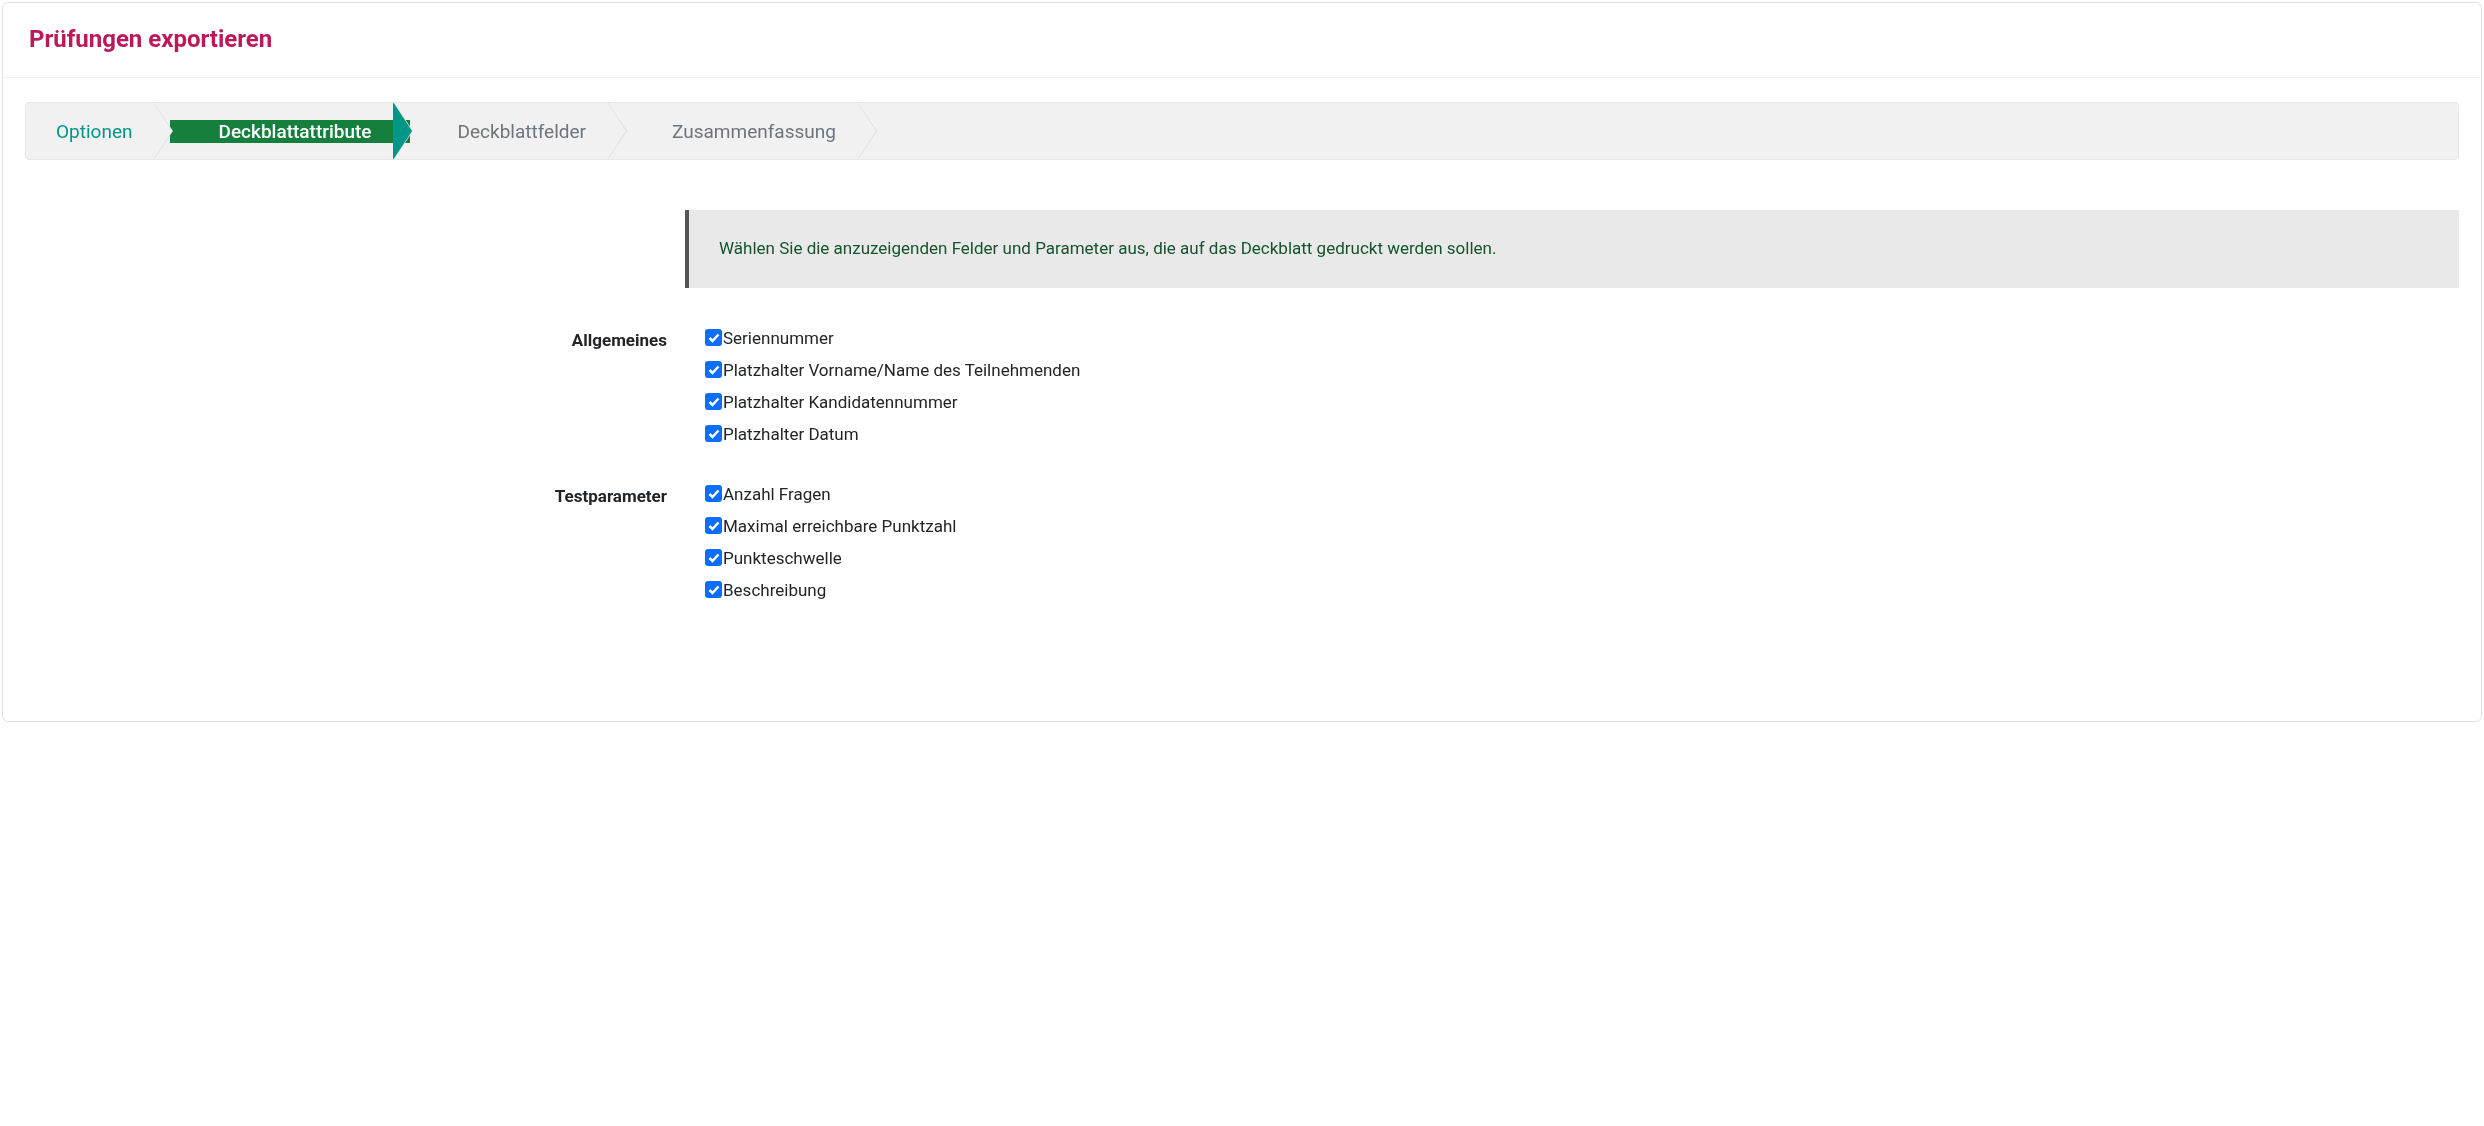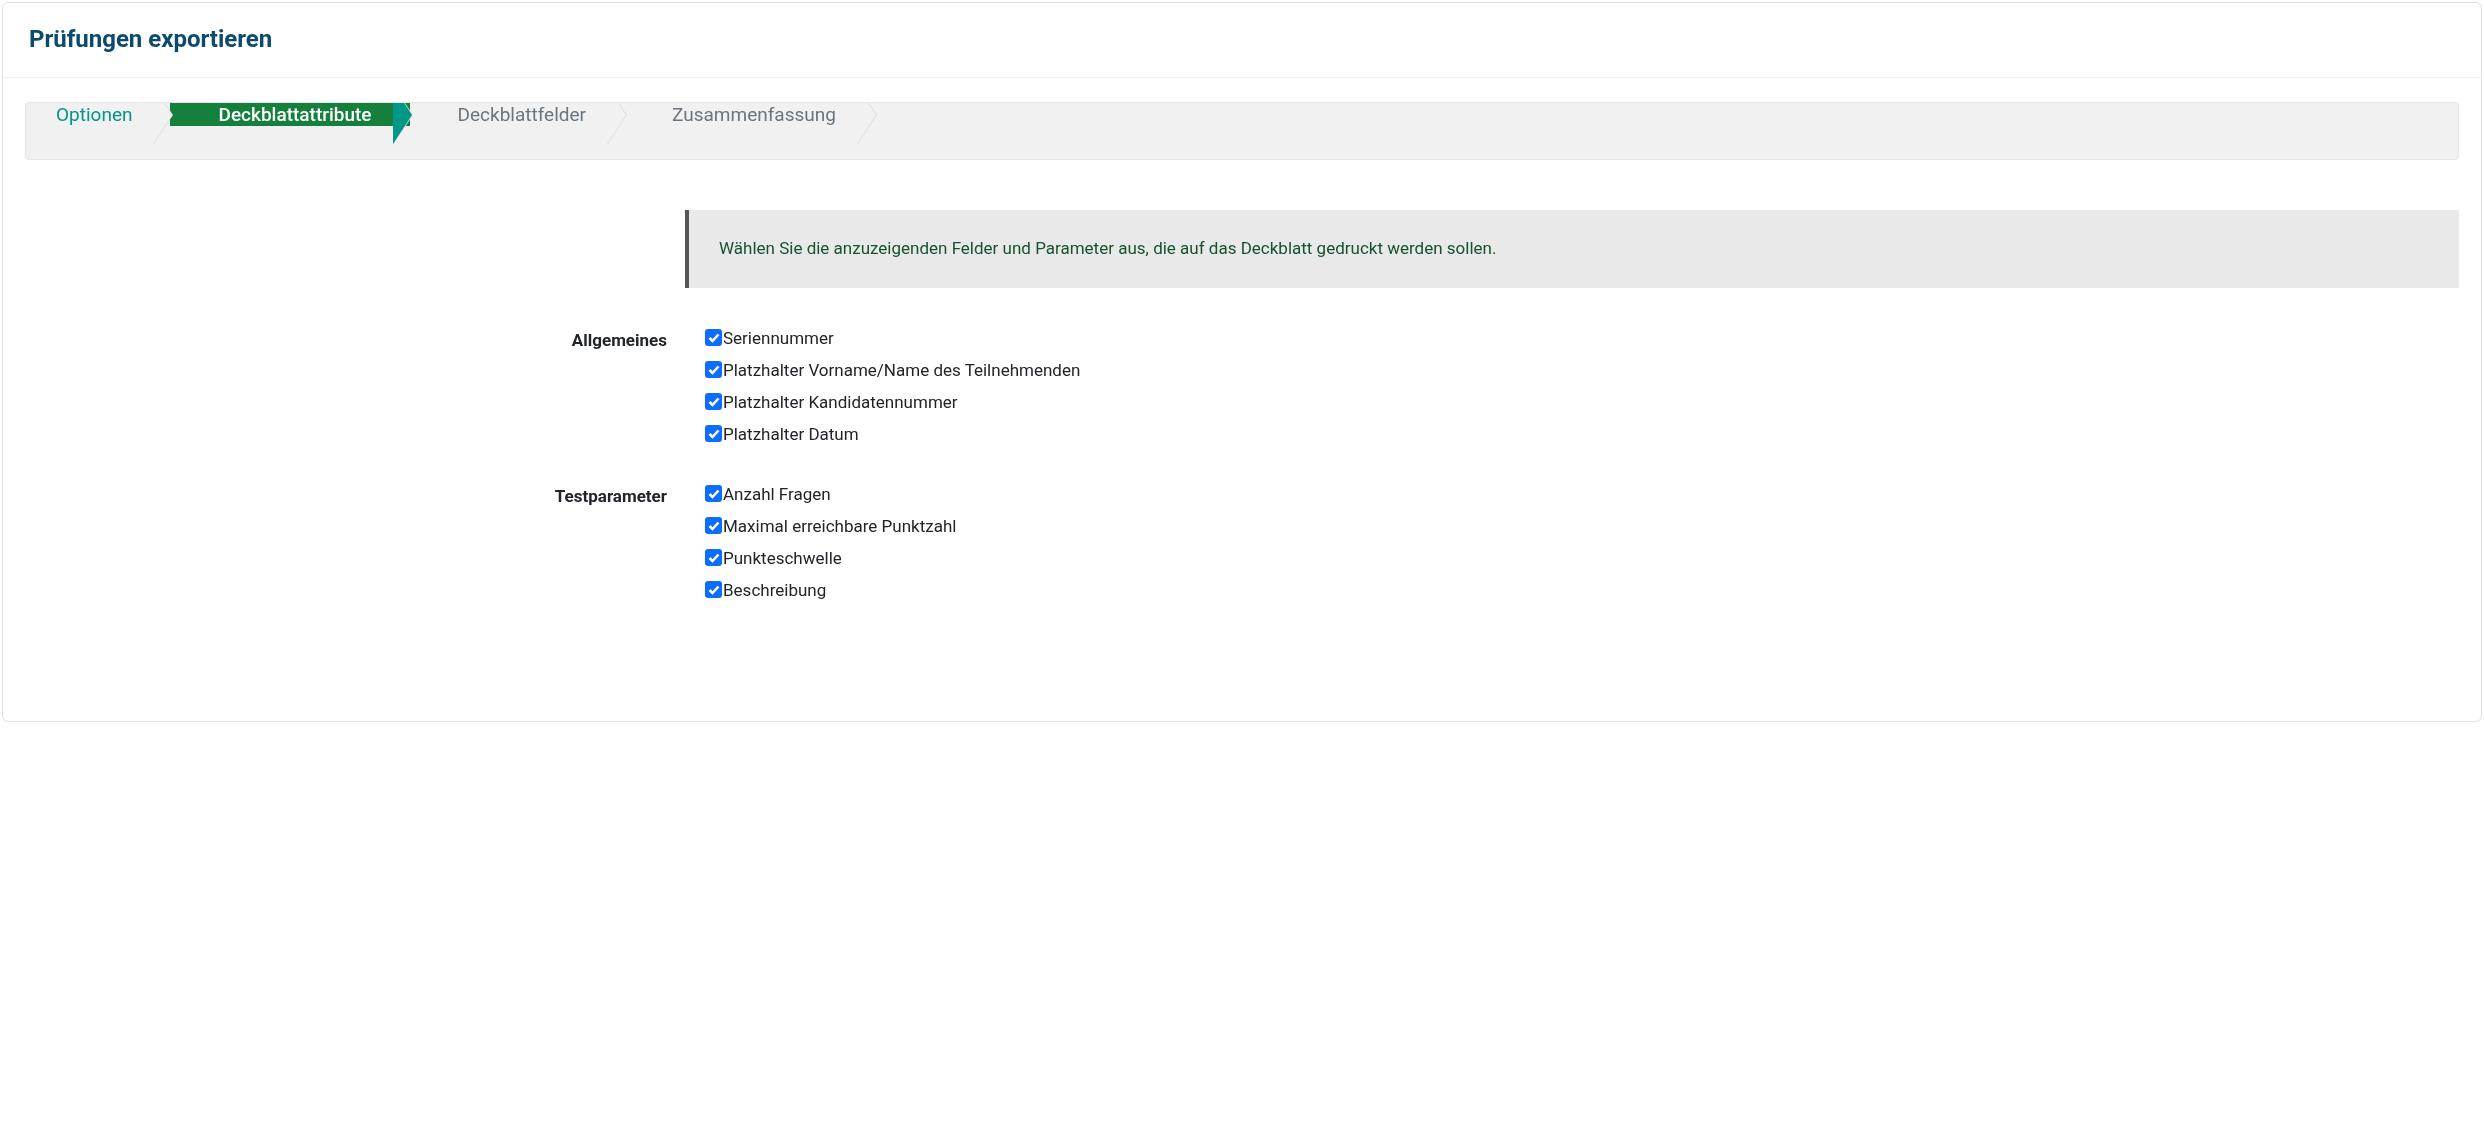--- a/index.html
+++ b/index.html
@@ -15,28 +15,28 @@
       margin: 2px;
       min-height: 720px;
     }
     .panel-header {
       padding: 22px 26px 24px;
       border-bottom: 1px solid #eef0f2;
     }
     .panel-title {
       font-size: 24px;
       font-weight: 700;
-      color: #0c4a6e;
+      color: #be185d;
     }
     .wizard-wrap {
       padding: 24px 22px 0;
     }
     .wizard {
       display: flex;
-      align-items: flex-start;
+      align-items: center;
       background: #f1f1f1;
       border: 1px solid #e4e6e8;
       border-radius: 4px;
       height: 58px;
       overflow: hidden;
     }
     .wizard-step {
       position: relative;
       display: flex;
       align-items: center;

